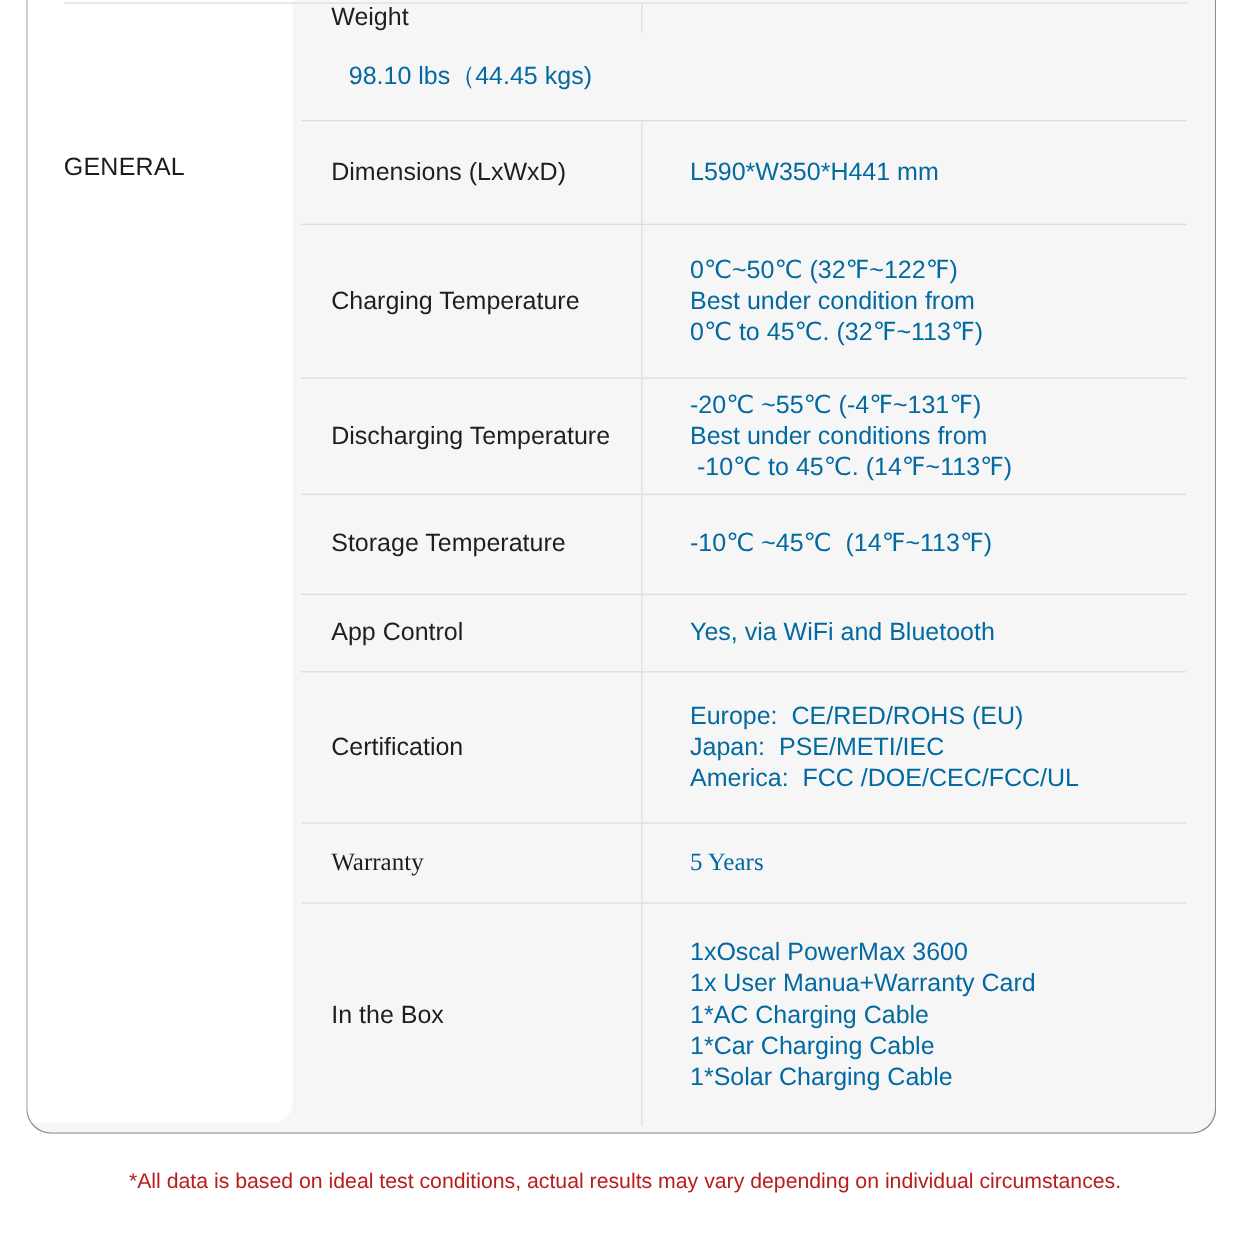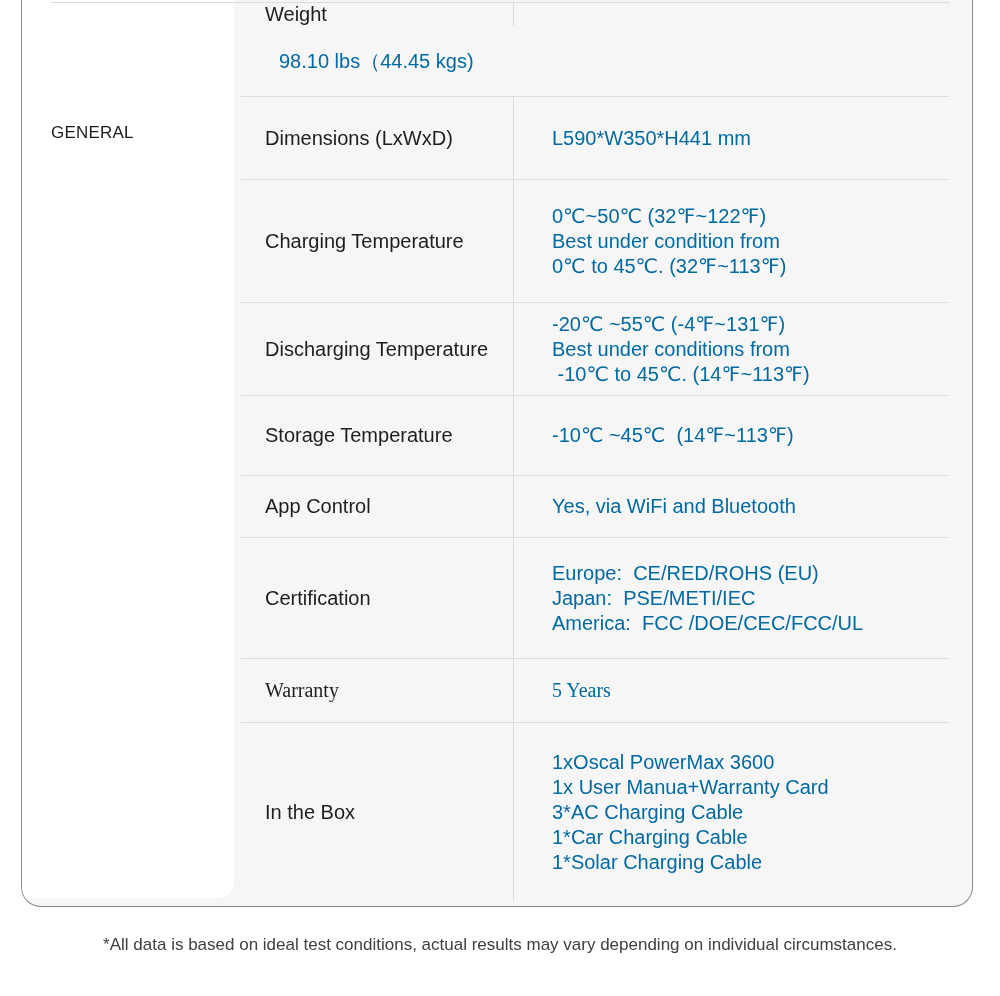--- a/index.html
+++ b/index.html
@@ -12,21 +12,21 @@
     border: 1.5px solid #8c8c8c; border-top: none;
     border-radius: 0 0 20px 20px;
     background: #f6f6f6; box-sizing: border-box; overflow: hidden;
   }
   .section-col {
     position: absolute; left: 0; top: 0; width: 212px; height: 928px;
     background: #ffffff; border-radius: 0 0 16px 0;
   }
   .section-label {
     position: absolute; left: 29px; top: 153px;
-    font-size: 17px; color: #1c1c1c; letter-spacing: 0.2px;
+    font-size: 20px; color: #1c1c1c; letter-spacing: 0.2px;
   }
   .top-line {
     position: absolute; left: 29px; top: 32px; width: 899px; height: 1px; background: #dcdcdc;
   }
   .table {
     position: absolute; left: 219px; top: 33px; width: 708px;
   }
   .row {
     position: relative; display: flex; border-bottom: 1px solid #dcdcdc; box-sizing: border-box;
   }
@@ -38,21 +38,21 @@
     font-size: 20px; color: #1e1e1e; white-space: nowrap;
   }
   .cell-val {
     flex: 1; box-sizing: border-box; padding-left: 38px;
     display: flex; flex-direction: column; justify-content: center;
     font-size: 20px; color: #0369a1; line-height: 25px;
   }
   .cell-val span { display: block; white-space: pre; }
   .footnote {
     position: absolute; left: 0; top: 935px; width: 1000px; text-align: center;
-    font-size: 17px; color: #404040;
+    font-size: 17px; color: #b91c1c;
   }
 </style>
 </head>
 <body>
 
 <div class="card">
   <div class="section-col">
     <div class="section-label">GENERAL</div>
   </div>
   <div class="top-line"></div>
@@ -109,21 +109,21 @@
         <div class="cell-key">Warranty</div>
         <div class="cell-val">
           <span>5 Years</span>
         </div>
       </div>
       <div class="row" style="height: 178px;">
         <div class="cell-key">In the Box</div>
         <div class="cell-val">
           <span>1xOscal PowerMax 3600</span>
           <span>1x User Manua+Warranty Card</span>
-          <span>3*AC Charging Cable</span>
+          <span>1*AC Charging Cable</span>
           <span>1*Car Charging Cable</span>
           <span>1*Solar Charging Cable</span>
         </div>
       </div>
     </div>
 </div>
 
 <div class="footnote">*All data is based on ideal test conditions, actual results may vary depending on individual circumstances.</div>
 
 </body></html>

